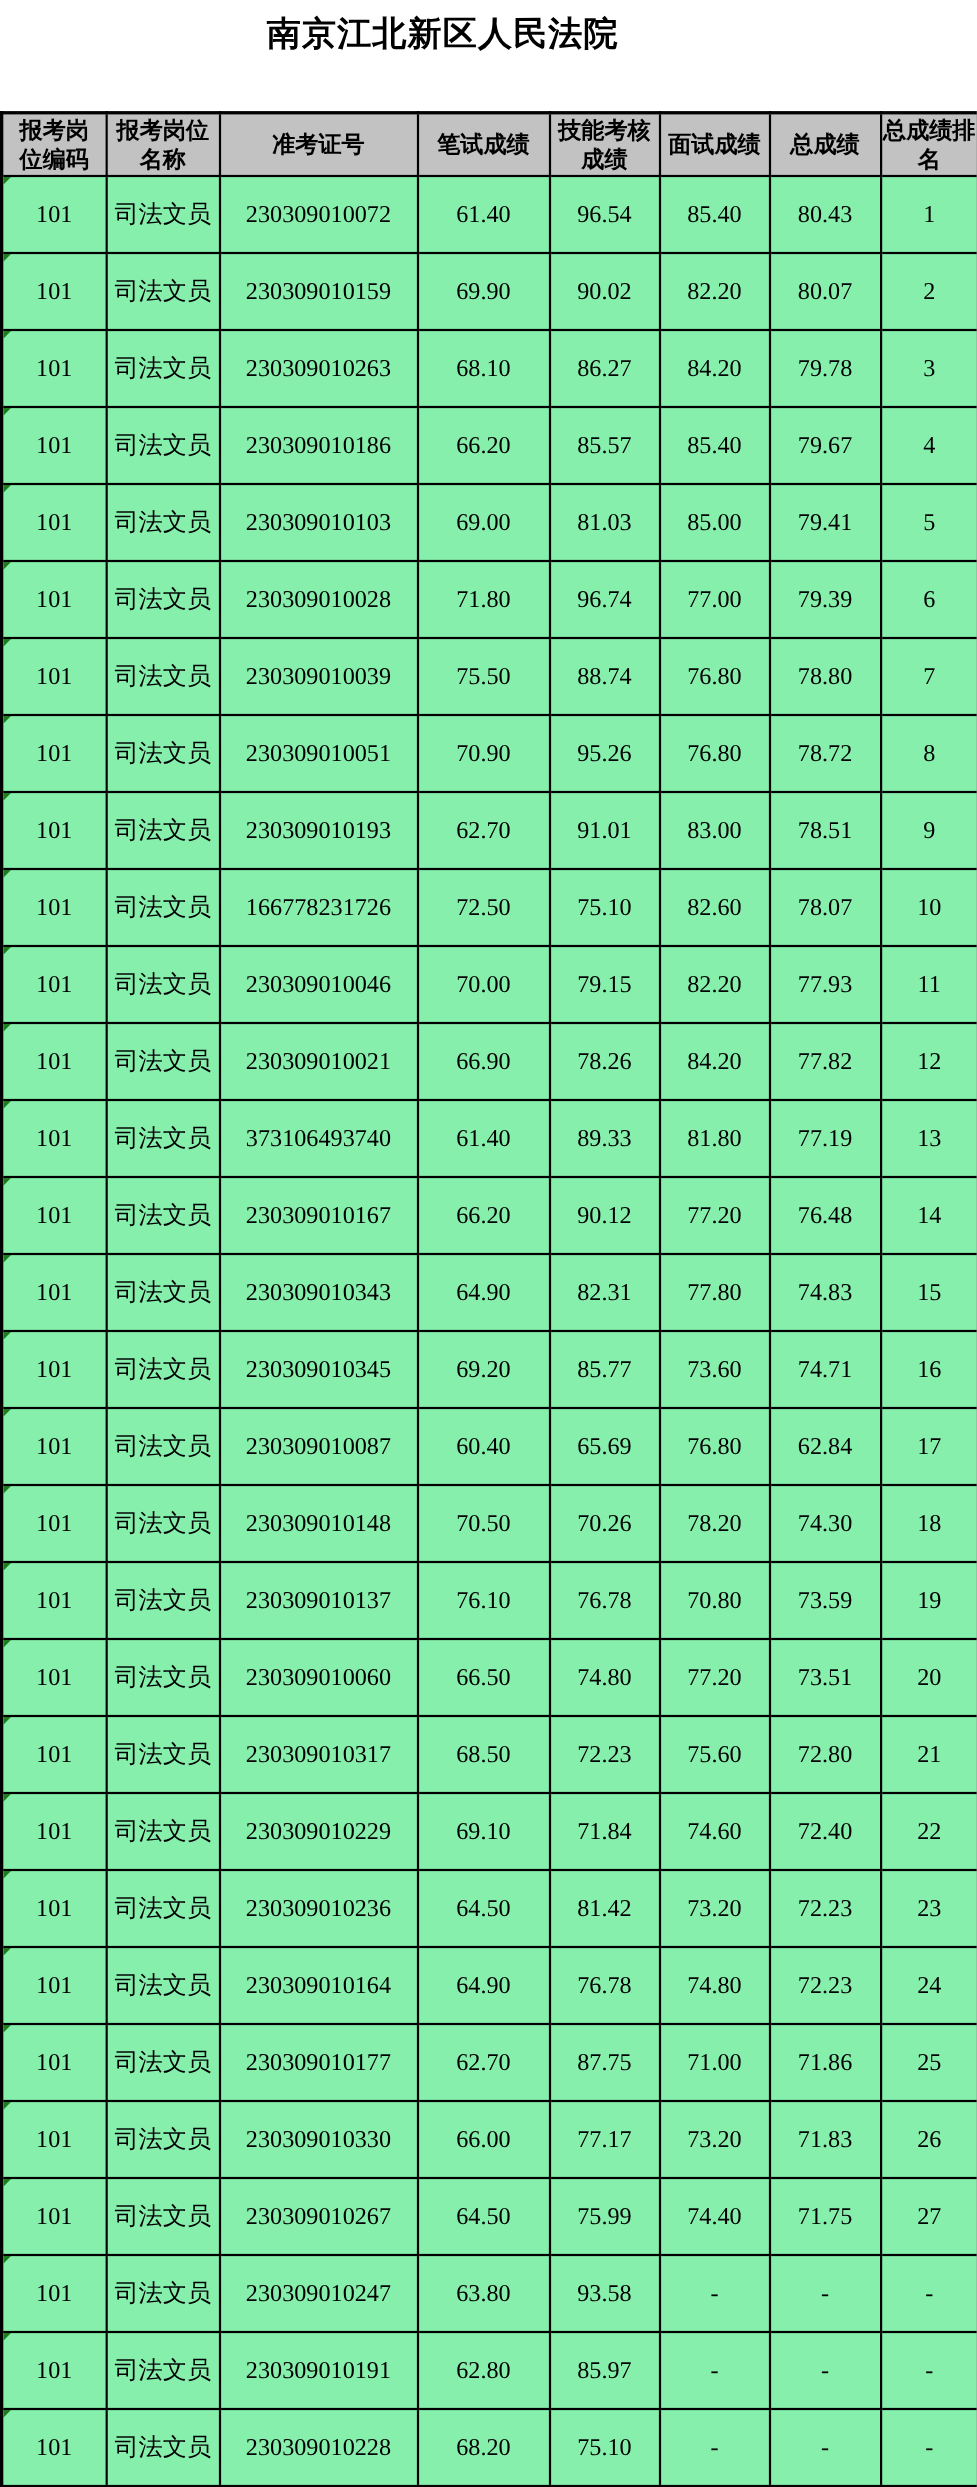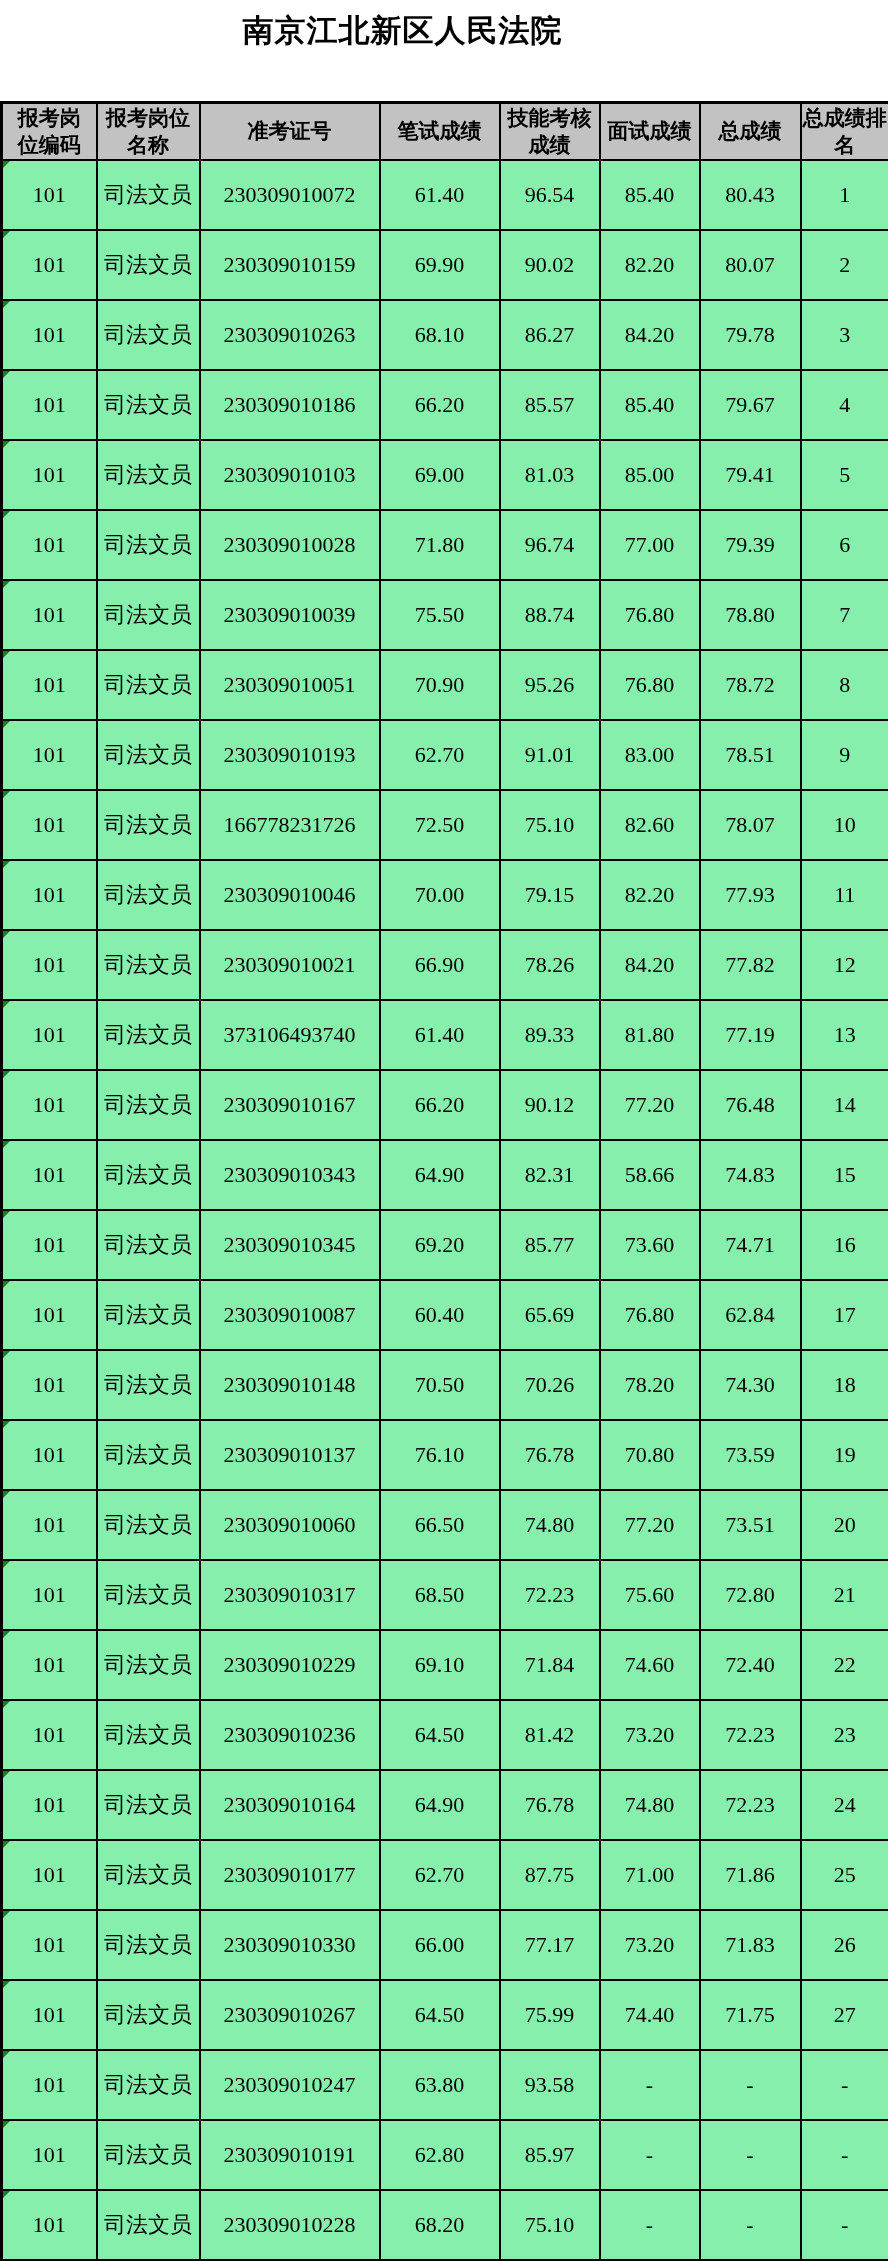--- a/index.html
+++ b/index.html
@@ -264,21 +264,21 @@
       <td><span class="v">76.48</span></td>
       <td><span class="v">14</span></td>
     </tr>
 
     <tr>
       <td class="c0"><span class="tri"></span><span class="v">101</span></td>
       <td><span class="v">司法文员</span></td>
       <td><span class="v">230309010343</span></td>
       <td><span class="v">64.90</span></td>
       <td><span class="v">82.31</span></td>
-      <td><span class="v">58.66</span></td>
+      <td><span class="v">77.80</span></td>
       <td><span class="v">74.83</span></td>
       <td><span class="v">15</span></td>
     </tr>
 
     <tr>
       <td class="c0"><span class="tri"></span><span class="v">101</span></td>
       <td><span class="v">司法文员</span></td>
       <td><span class="v">230309010345</span></td>
       <td><span class="v">69.20</span></td>
       <td><span class="v">85.77</span></td>

